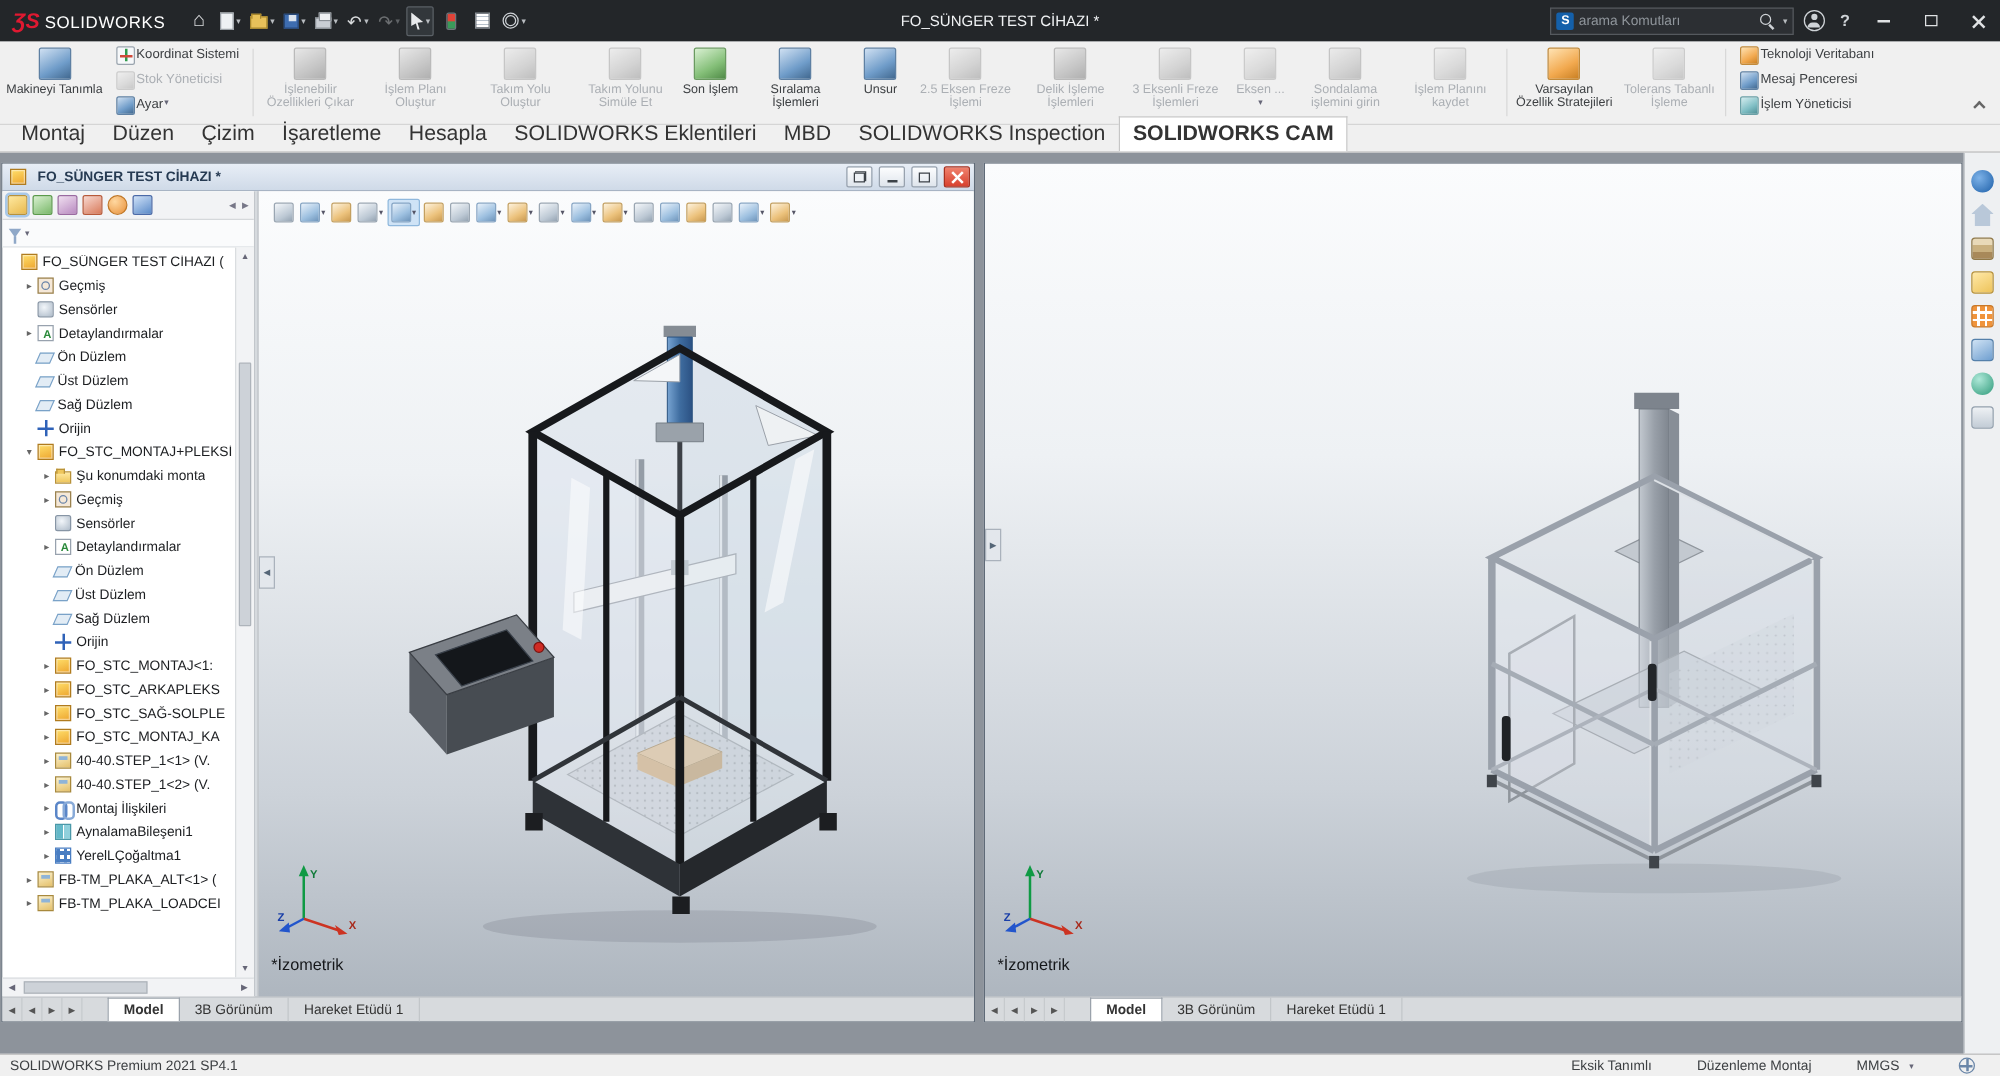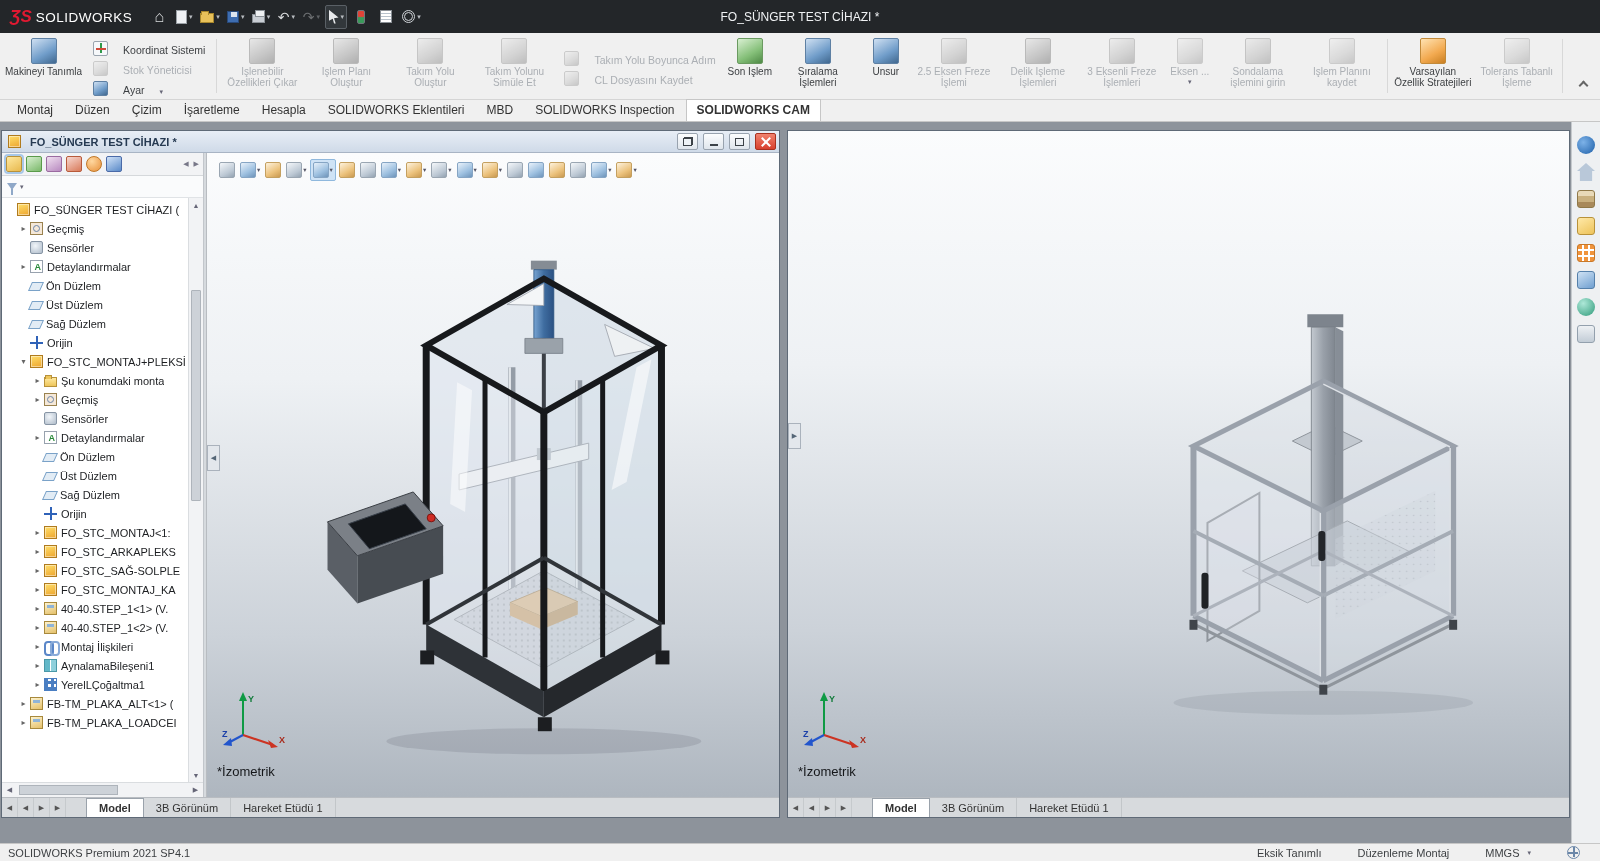--- a/index.html
+++ b/index.html
@@ -63,31 +63,31 @@
   .t-gray{background:linear-gradient(150deg,#eceff2,#b9c2cb 60%,#8d98a3);border:1px solid #97a1ab}
   .t-green{background:linear-gradient(150deg,#d9f0d2,#84bf78 60%,#4f8a46);border:1px solid #6a9a60}
   .t-orange{background:linear-gradient(150deg,#ffe3b3,#f2a94f 60%,#c97f22);border:1px solid #c28a3a}
   .t-teal{background:linear-gradient(150deg,#d5eef0,#7fbec4 60%,#4f8f96);border:1px solid #6aa0a6}
   .t-axis{background:#f6f8fa;border:1px solid #9aa4ae;position:relative}
   .t-axis::before{content:"";position:absolute;left:48%;top:12%;width:2px;height:76%;background:#2f9a4a}
   .t-axis::after{content:"";position:absolute;top:48%;left:12%;height:2px;width:76%;background:#d04a3a}
   .rlabel{font-size:10px;line-height:11px;color:#3c3f42;max-height:34px;overflow:hidden}
   .rcaret{font-size:7px;color:#667;margin-top:1px}
   .rstack{display:flex;flex-direction:column;justify-content:center;gap:1px;padding:0 5px}
-  .rrow{display:flex;align-items:flex-end;gap:15px;height:19px;padding:0 3px;border-radius:2px}
+  .rrow{display:flex;align-items:flex-start;gap:1px;height:19px;padding:0 3px;border-radius:2px}
   .srlabel{font-size:10.5px;color:#3c3f42;white-space:nowrap}
   .disabled .rlabel,.disabled .srlabel{color:#abafb4}
   .disabled .ric,.disabled .sic{filter:grayscale(1);opacity:.45}
   .rsep{width:1px;background:#d8d8d8;margin:4px 3px}
   .ribbon-collapse{position:absolute;right:8px;bottom:8px;width:18px;height:14px;display:flex;align-items:center;justify-content:center}
   .chev-up{width:7px;height:7px;border-left:2px solid #666;border-top:2px solid #666;transform:rotate(45deg);margin-top:3px}
 
   
   .cmdtabs{position:absolute;top:100px;left:0;width:1600px;height:22px;background:#f0f0f0;border-bottom:1px solid #c6c6c6;display:flex;align-items:flex-end;padding-left:6px;z-index:40}
-  .mtab{font-size:12px;color:#333;padding:3px 10px 4px;border:1px solid transparent;border-bottom:none;white-space:nowrap}
+  .mtab{font-size:17px;color:#333;padding:3px 10px 4px;border:1px solid transparent;border-bottom:none;white-space:nowrap}
   .mtab.active{background:#fff;border-color:#c6c6c6;font-weight:bold}
 
   
   .mdi{position:absolute;top:122px;left:0;width:1600px;height:721px;background:#8d939b}
   .win{position:absolute;border:1px solid #5f6a77;background:#f0f0f0;display:flex;flex-direction:column}
   .left-win{left:1px;top:8px;width:779px;height:688px}
   .right-win{left:787px;top:8px;width:783px;height:688px}
   .win-title{height:22px;display:flex;align-items:center;padding:0 3px 0 5px;gap:5px;flex:none}
   .left-win .win-title{background:linear-gradient(#e8eef6,#cfdae8);border-bottom:1px solid #a8b4c4}
   .right-win .win-title{background:linear-gradient(#ececee,#dcdee1);border-bottom:1px solid #b8babe}
@@ -247,20 +247,39 @@
       </span>
       <span class="tbi">
         <span class="gi gi-sheet"></span>
       </span>
       <span class="tbi">
         <span class="gi gi-gear"></span>
         <span class="tcaret">▾</span>
       </span>
     </div>
   <div class="tb-title">FO_SÜNGER TEST CİHAZI *</div>
+  <div class="tb-right">
+    <div class="search-box">
+      <span class="search-s"></span>
+      <input class="search-input" type="text" placeholder="arama Komutları" style="">
+      <span class="mag"></span>
+      <span class="tcaret">▾</span>
+    </div>
+    <span class="acct"></span>
+    <span class="helpq"></span>
+    <span class="wbtn">
+        <span class="glyph-min"></span>
+      </span>
+    <span class="wbtn">
+        <span class="glyph-max"></span>
+      </span>
+    <span class="wbtn">
+        <span class="x-glyph"></span>
+      </span>
+  </div>
 </header>
 
 <div class="ribbon">
   <div class="ribbon-groups">
       <div class="rbtn">
         <span class="ric t-blue"></span>
         <span class="rlabel">Makineyi Tanımla</span>
       </div>
       <div class="rstack">
         <div class="rrow">
@@ -287,30 +306,20 @@
         <span class="rlabel">İşlem Planı Oluştur</span>
       </div>
       <div class="rbtn disabled">
         <span class="ric t-teal"></span>
         <span class="rlabel">Takım Yolu Oluştur</span>
       </div>
       <div class="rbtn disabled">
         <span class="ric t-teal"></span>
         <span class="rlabel">Takım Yolunu Simüle Et</span>
       </div>
-      <div class="rstack">
-        <div class="rrow disabled">
-          <span class="sic t-gray"></span>
-          <span class="srlabel">Takım Yolu Boyunca Adım</span>
-        </div>
-        <div class="rrow disabled">
-          <span class="sic t-gray"></span>
-          <span class="srlabel">CL Dosyasını Kaydet</span>
-        </div>
-      </div>
       <div class="rbtn">
         <span class="ric t-green"></span>
         <span class="rlabel">Son İşlem</span>
       </div>
       <div class="rbtn">
         <span class="ric t-blue"></span>
         <span class="rlabel">Sıralama İşlemleri</span>
       </div>
       <div class="rbtn">
         <span class="ric t-blue"></span>
@@ -344,20 +353,34 @@
       <div class="rsep"></div>
       <div class="rbtn">
         <span class="ric t-orange"></span>
         <span class="rlabel">Varsayılan Özellik Stratejileri</span>
       </div>
       <div class="rbtn disabled">
         <span class="ric t-gray"></span>
         <span class="rlabel">Tolerans Tabanlı İşleme</span>
       </div>
       <div class="rsep"></div>
+      <div class="rstack">
+        <div class="rrow">
+          <span class="sic t-orange"></span>
+          <span class="srlabel">Teknoloji Veritabanı</span>
+        </div>
+        <div class="rrow">
+          <span class="sic t-blue"></span>
+          <span class="srlabel">Mesaj Penceresi</span>
+        </div>
+        <div class="rrow">
+          <span class="sic t-teal"></span>
+          <span class="srlabel">İşlem Yöneticisi</span>
+        </div>
+      </div>
     </div>
   <div class="ribbon-collapse">
       <span class="chev-up"></span>
     </div>
 </div>
 
 <nav class="cmdtabs">
     <div class="mtab">Montaj</div>
     <div class="mtab">Düzen</div>
     <div class="mtab">Çizim</div>

